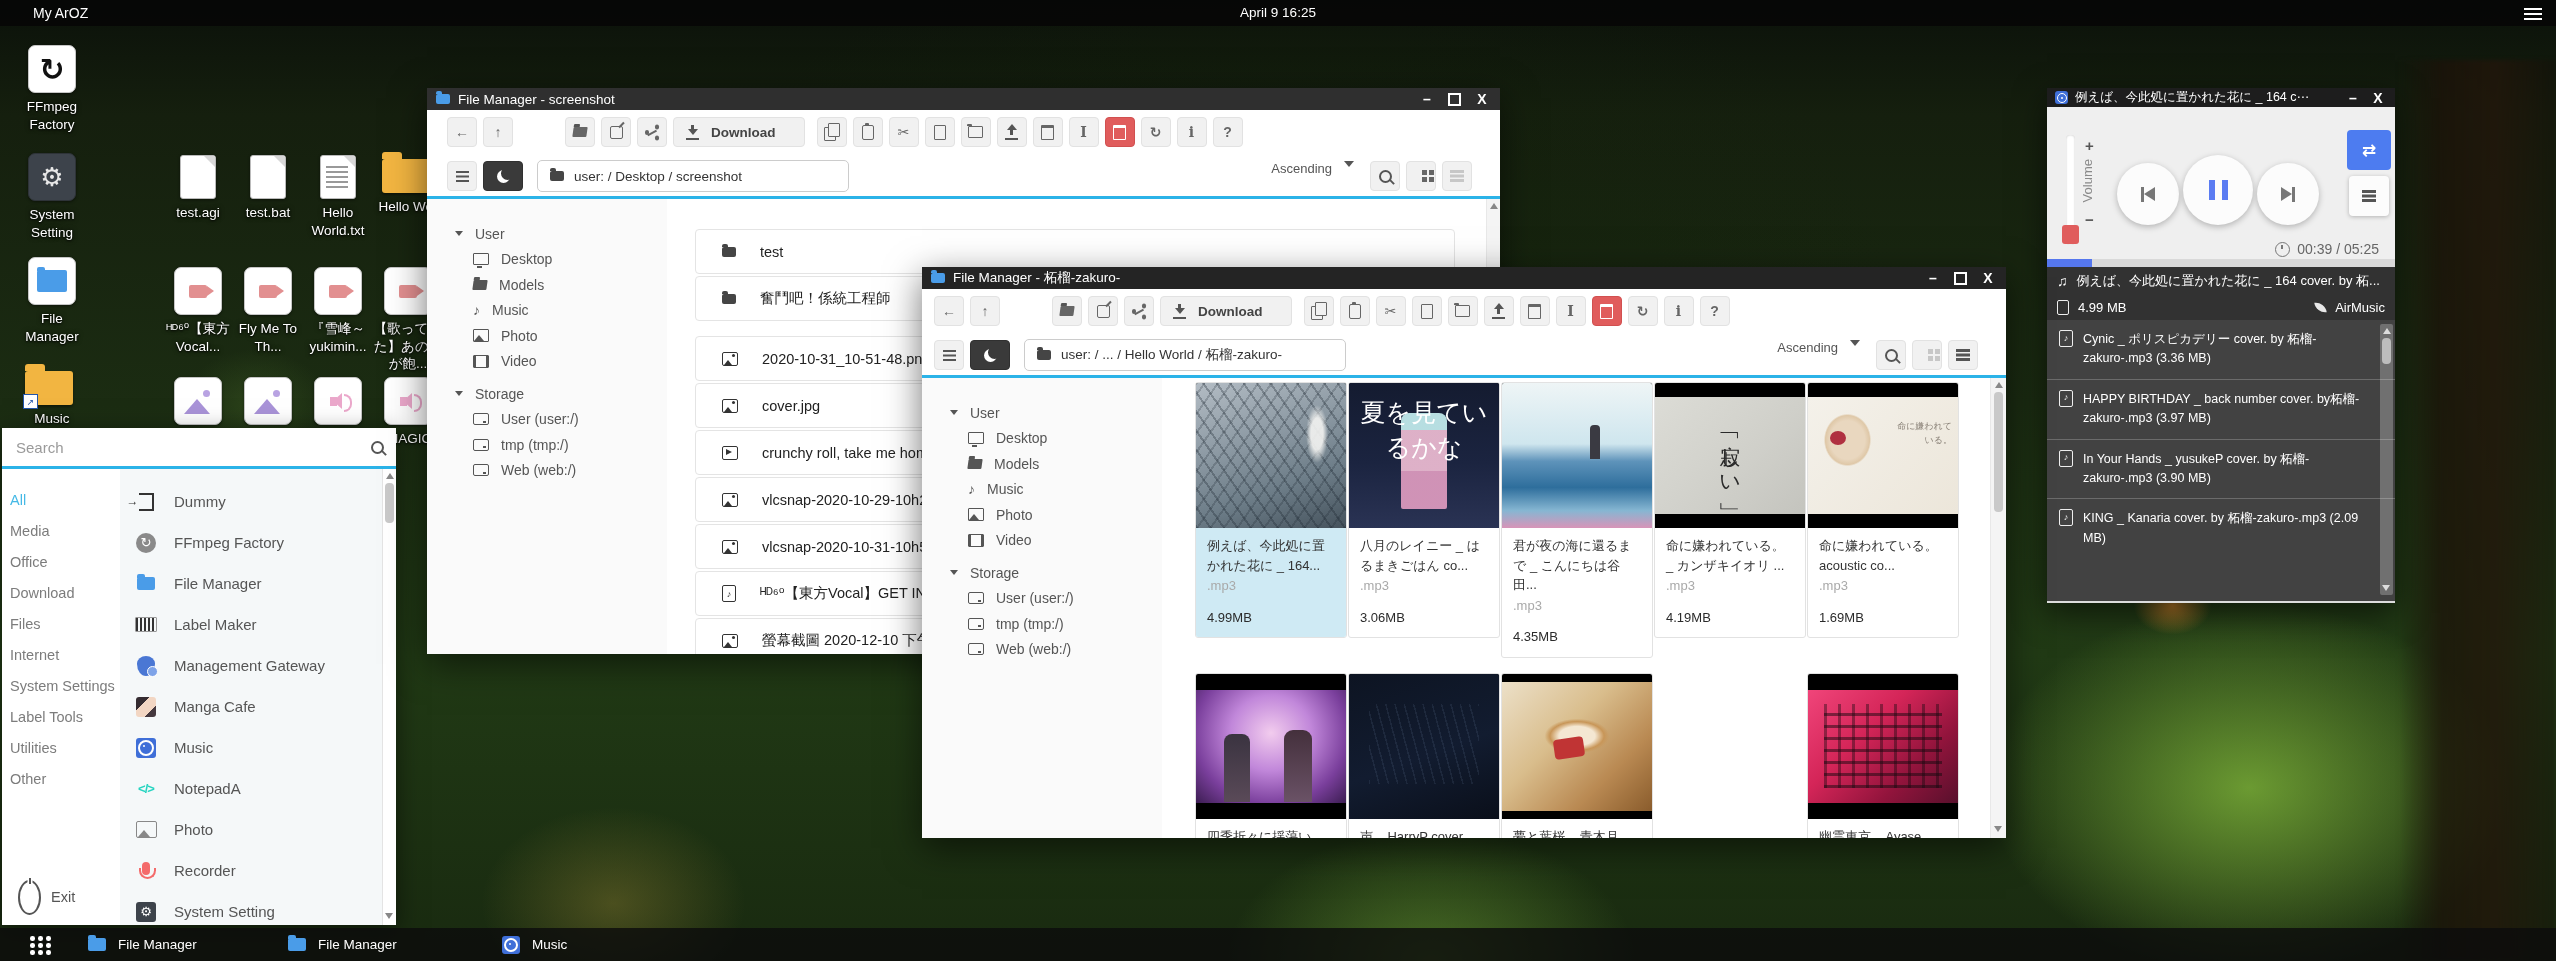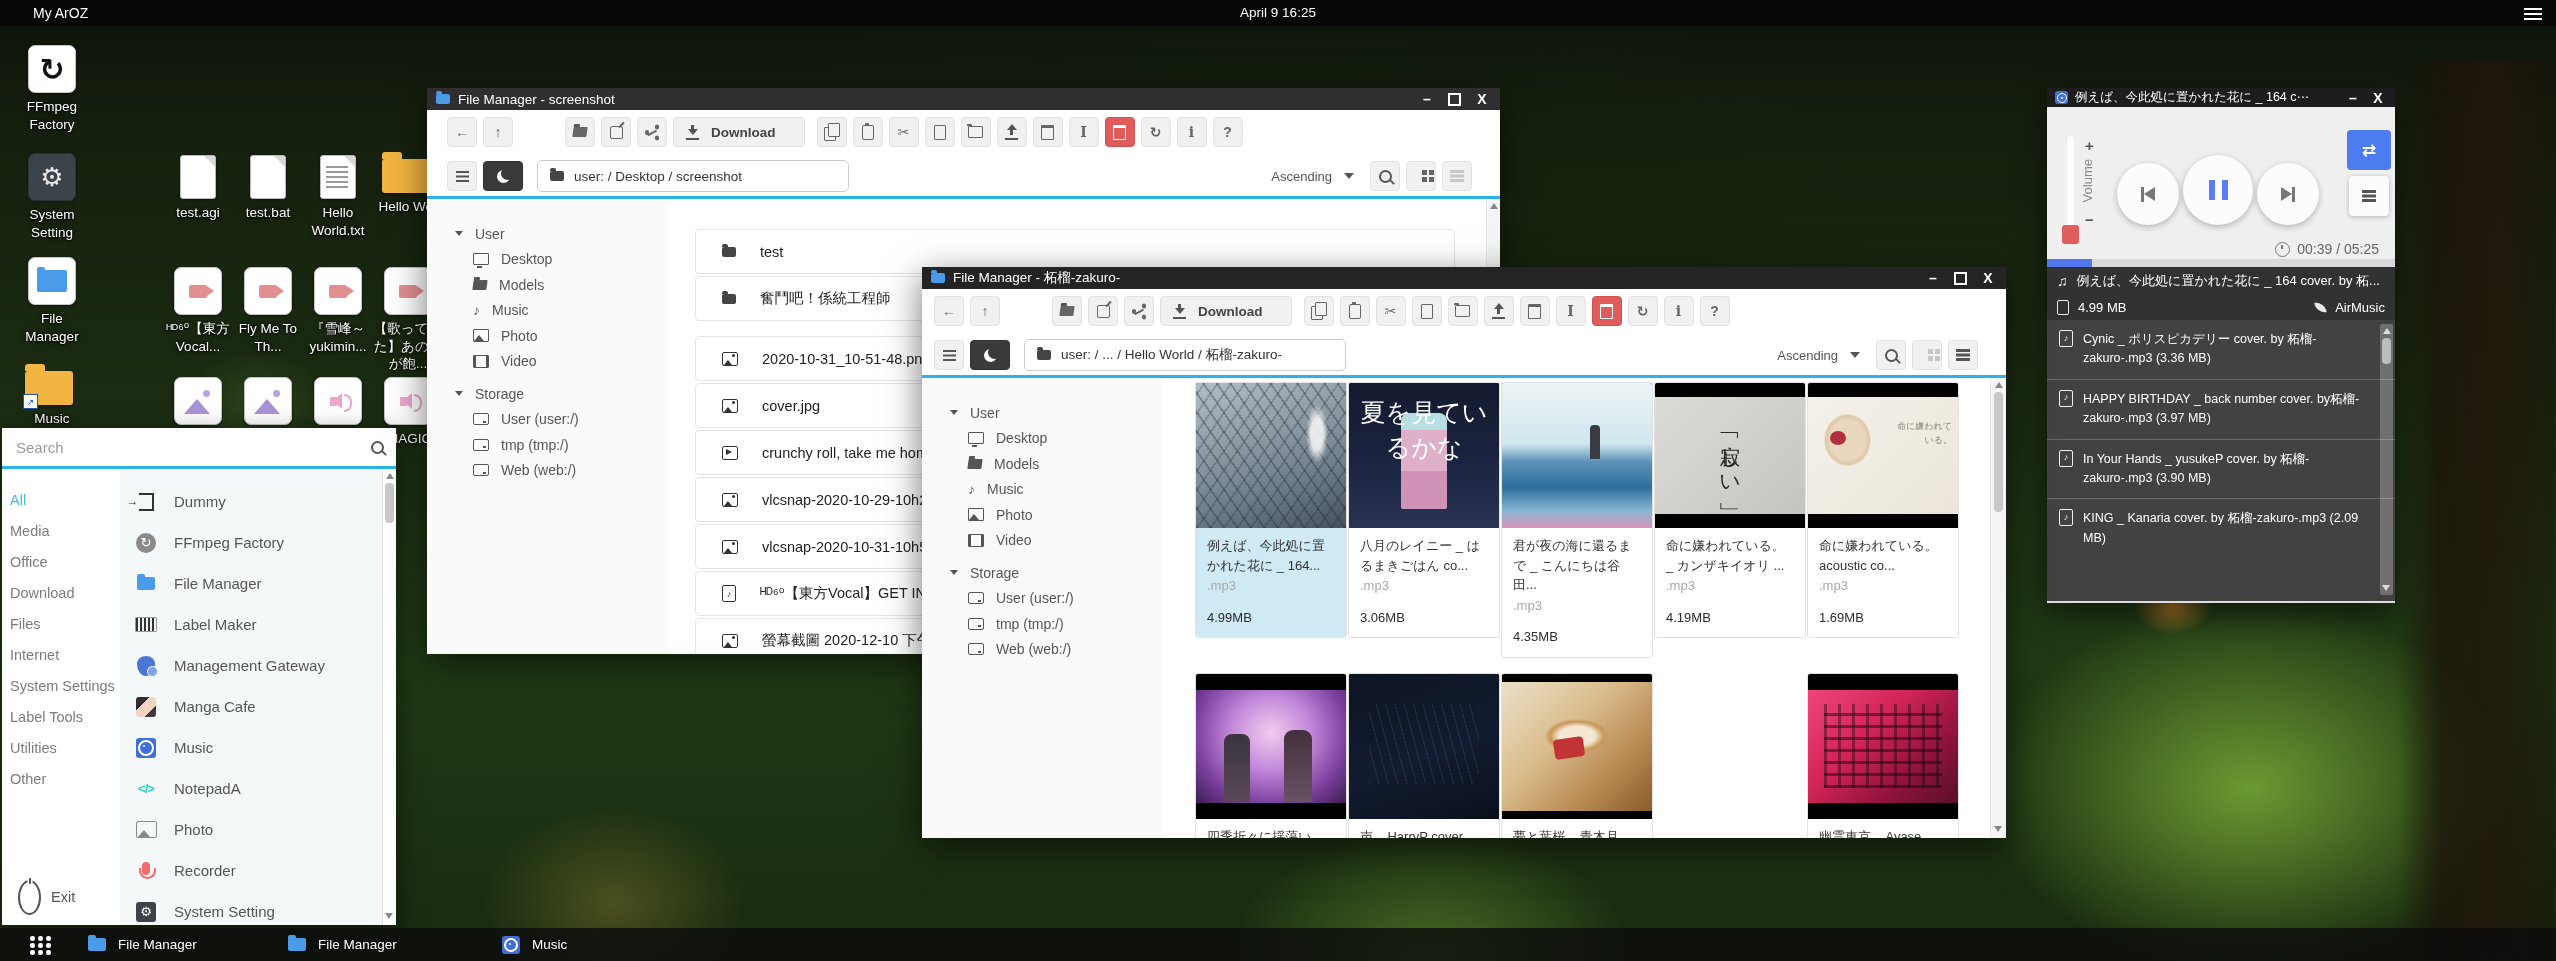--- a/index.html
+++ b/index.html
@@ -102,21 +102,21 @@
   .t-bin.white{border-color:#fff}
   .t-search{width:9px;height:9px;border:2px solid #555;border-radius:50%;position:relative}
   .t-search::after{content:'';position:absolute;width:6px;height:2px;background:#555;transform:rotate(45deg);right:-5px;bottom:-2px}
   .t-grid{width:5px;height:5px;background:#666;box-shadow:7px 0 0 #666,0 7px 0 #666,7px 7px 0 #666;margin:-7px -7px 0 0}
   .t-grid.faded{background:#c7c7c7;box-shadow:7px 0 0 #c7c7c7,0 7px 0 #c7c7c7,7px 7px 0 #c7c7c7}
   .t-lines{width:14px;height:2.4px;background:#555;box-shadow:0 4.5px 0 #555,0 9px 0 #555;margin-top:-9px}
   .t-lines.faded{background:#c7c7c7;box-shadow:0 4.5px 0 #c7c7c7,0 9px 0 #c7c7c7}
   .t-caret{width:0;height:0;border-left:5px solid transparent;border-right:5px solid transparent;border-top:6px solid #555}
   .serifI{font-family:"DejaVu Serif","Liberation Serif",serif}
   .pathbox{height:30px;border:1px solid #ccc;border-radius:5px;background:#fff;display:flex;align-items:center;gap:10px;padding:0 12px;font-size:13.5px;color:#333;margin-left:8px}
-  .row2right{margin-left:auto;display:flex;align-items:center;padding-right:22px}
+  .row2right{margin-left:auto;display:flex;padding-right:22px}
   .asc{font-size:13px;color:#555;margin-right:12px}
   .blueline{height:3px;background:#2bb3e8}
   .fmbody{position:absolute;left:0;right:0;bottom:0;display:flex}
   .fmside{width:240px;background:#fafafa;padding-top:22px;font-size:14px;color:#555;flex:none}
   .sitem{display:flex;align-items:center;height:25.5px;padding-left:28px}
   .sitem.child{padding-left:46px}
   .fmmain{flex:1;position:relative;background:#fff}
   .frow{height:43px;border:1px solid #e4e4e4;border-radius:4px;background:#fff;display:flex;align-items:center;gap:24px;padding-left:26px;margin-bottom:2px;font-size:14.5px;color:#222;white-space:nowrap;overflow:hidden}
   .vscroll{position:absolute;width:13px;background:#f4f4f4;border-left:1px solid #e8e8e8}
   .arrup{width:0;height:0;border-left:4.5px solid transparent;border-right:4.5px solid transparent;border-bottom:6px solid #888;margin:4px auto}

